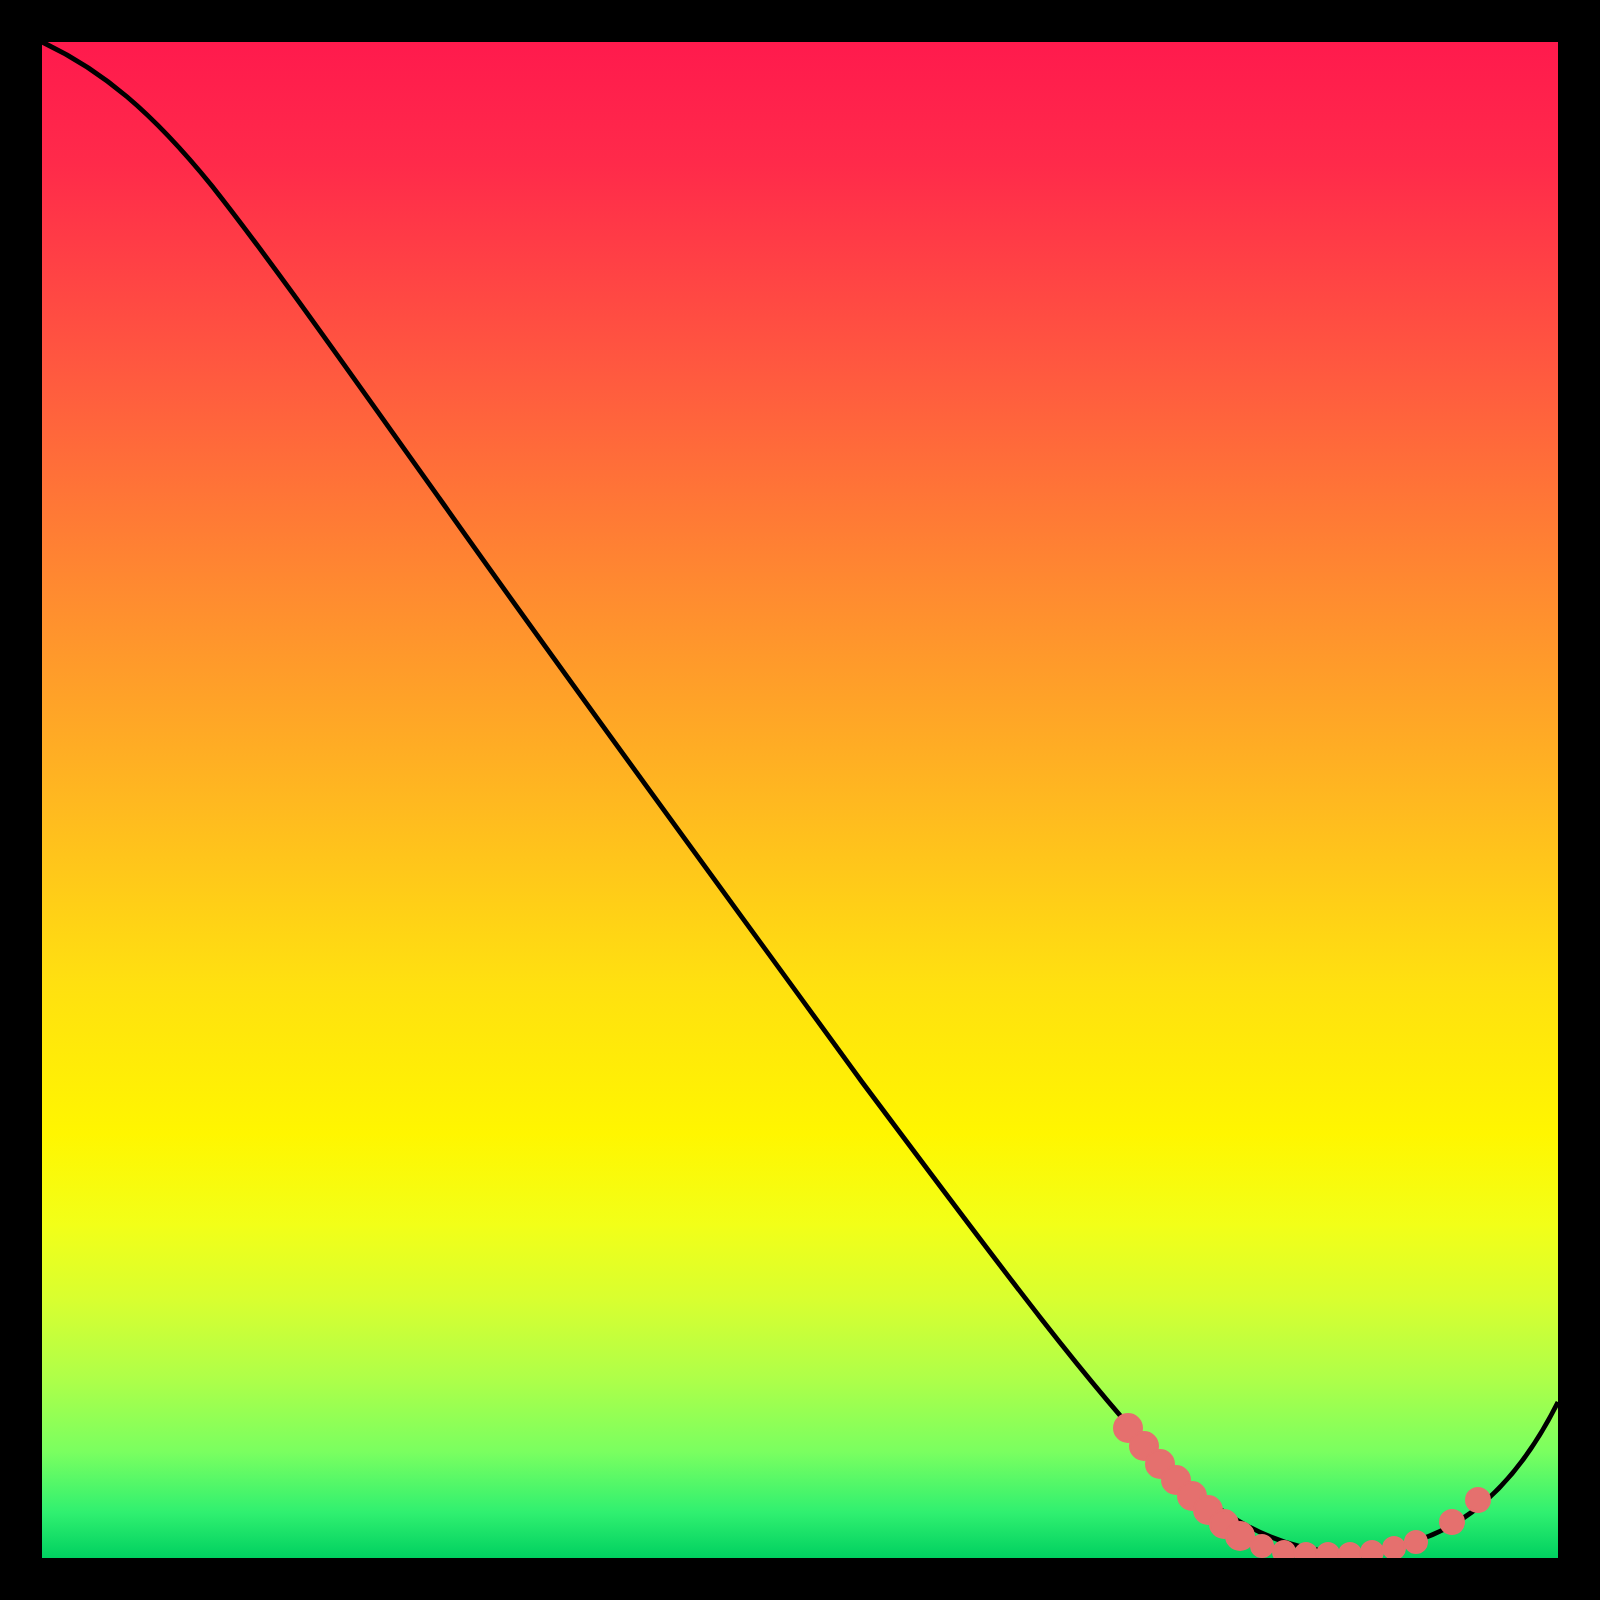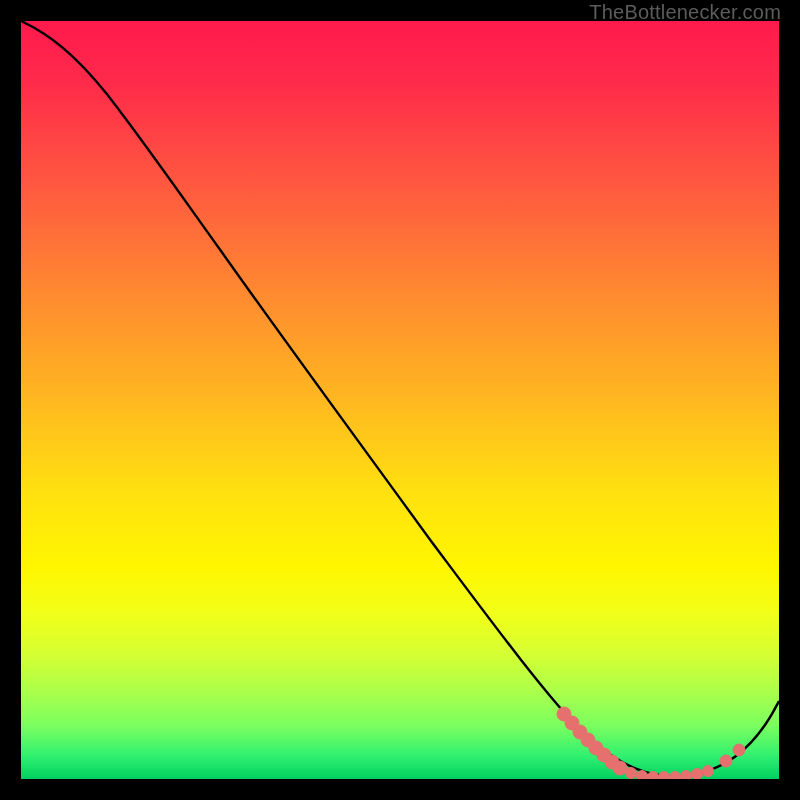--- a/index.html
+++ b/index.html
@@ -96,15 +96,14 @@
         <circle cx="665" cy="755" r="5.5"></circle>
         <circle cx="676" cy="753" r="5.5"></circle>
         <circle cx="687" cy="750" r="5.5"></circle>
 
         <circle cx="705" cy="740" r="6"></circle>
         <circle cx="718" cy="729" r="6"></circle>
       </g>
     </svg>
   </div>
 
-  <div class="branding">TheBottlenecker.com</div>
 
 </div>
 
 </body></html>

